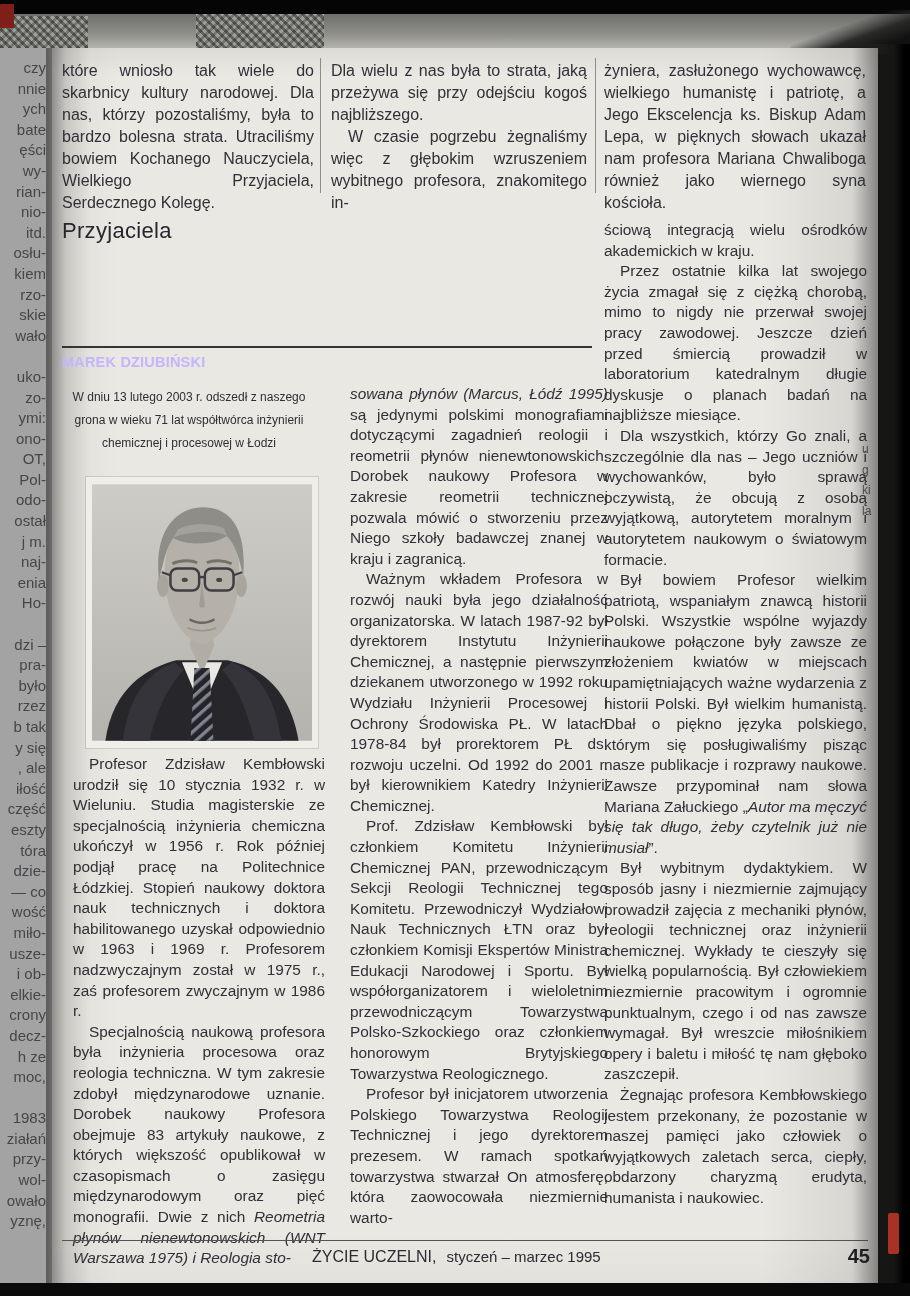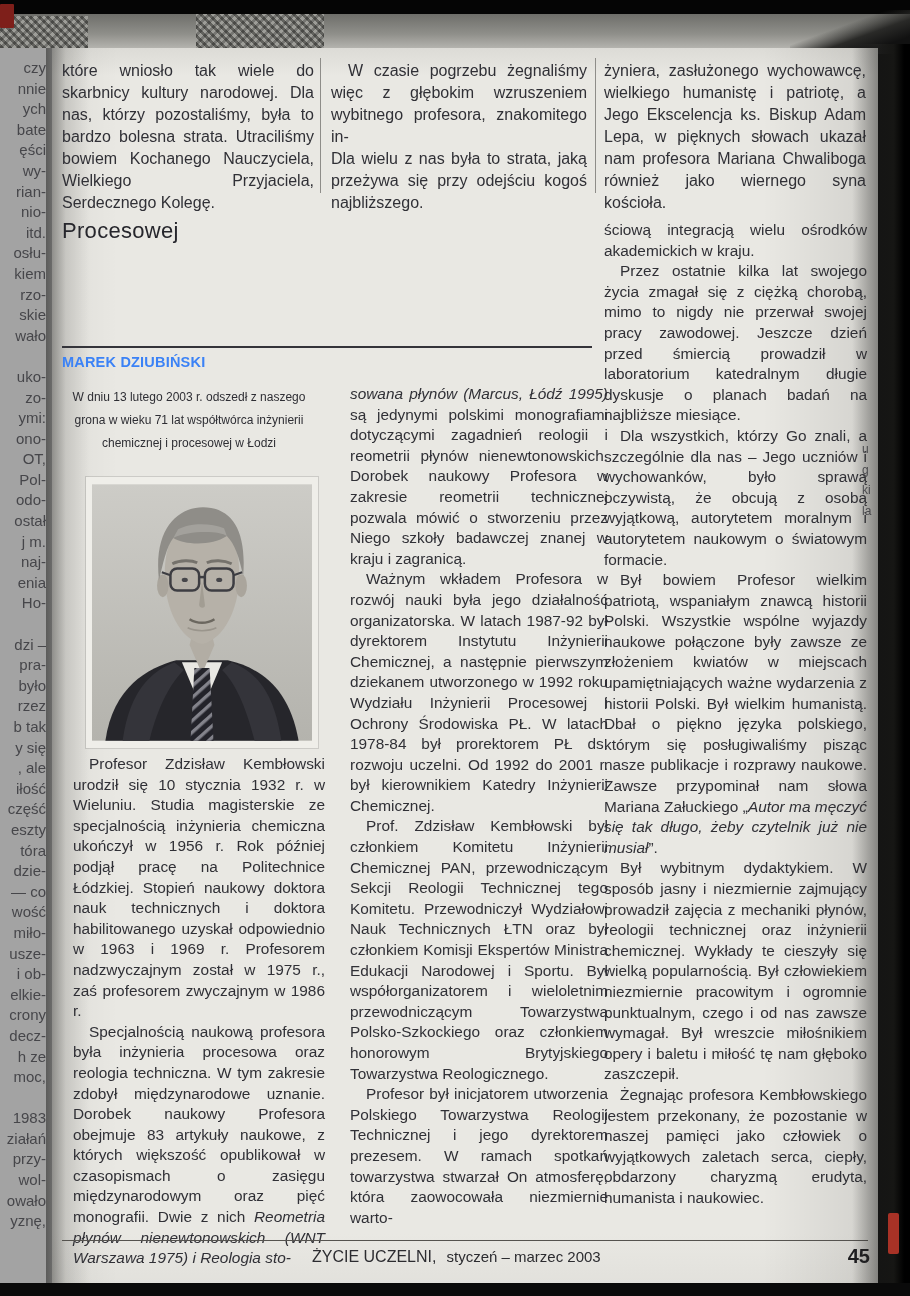--- a/index.html
+++ b/index.html
@@ -53,21 +53,21 @@
   .tcol .para.indent{text-indent:17px;}
   .bcol{position:absolute;color:#303036;font-size:15.4px;line-height:20.6px;text-align:justify;}
   .bcol .para{margin:0;}
   .bcol .para.indent{text-indent:16px;}
   .it{font-style:italic;}
 
   .kicker{position:absolute;left:62px;top:218px;font-size:22px;color:#26262c;letter-spacing:.3px;}
   .headline{position:absolute;left:62px;top:244px;width:530px;
     font-size:38px;line-height:44px;font-weight:bold;color:#1b1b1f;letter-spacing:-.4px;}
   .author{position:absolute;left:62px;top:354px;font-size:14.5px;font-weight:bold;
-    color:#3b82f6;letter-spacing:.2px;}
+    color:#c4b5fd;letter-spacing:.2px;}
   .lead{position:absolute;left:64px;top:386px;width:250px;text-align:center;
     font-size:12px;line-height:23px;color:#2e2e34;}
 
   
   .photo-frame{position:absolute;left:86px;top:477px;width:232px;height:271px;
     background:#efeee9;box-shadow:0 0 0 1px rgba(0,0,0,.12);padding:4px 6px;box-sizing:border-box;}
   .photo-frame svg{width:100%;height:100%;display:block;}
 
   
   .footer-rule{position:absolute;left:62px;top:1240px;width:806px;height:1px;background:#55534f;}
@@ -92,29 +92,29 @@
   <div class="left-strip">
     <div class="edge-lines"><div class="edge-line">czy</div><div class="edge-line">nnie</div><div class="edge-line">ych</div><div class="edge-line">bate</div><div class="edge-line">ęści</div><div class="edge-line">wy-</div><div class="edge-line">rian-</div><div class="edge-line">nio-</div><div class="edge-line">itd.</div><div class="edge-line">osłu-</div><div class="edge-line">kiem</div><div class="edge-line">rzo-</div><div class="edge-line">skie</div><div class="edge-line">wało</div><div class="edge-line">&nbsp;</div><div class="edge-line">uko-</div><div class="edge-line">zo-</div><div class="edge-line">ymi:</div><div class="edge-line">ono-</div><div class="edge-line">OT,</div><div class="edge-line">Pol-</div><div class="edge-line">odo-</div><div class="edge-line">ostał</div><div class="edge-line">j m.</div><div class="edge-line">naj-</div><div class="edge-line">enia</div><div class="edge-line">Ho-</div><div class="edge-line">&nbsp;</div><div class="edge-line">dzi –</div><div class="edge-line">pra-</div><div class="edge-line">było</div><div class="edge-line">rzez</div><div class="edge-line">b tak</div><div class="edge-line">y się</div><div class="edge-line">, ale</div><div class="edge-line">iłość</div><div class="edge-line">część</div><div class="edge-line">eszty</div><div class="edge-line">tóra</div><div class="edge-line">dzie-</div><div class="edge-line">— co</div><div class="edge-line">wość</div><div class="edge-line">miło-</div><div class="edge-line">usze-</div><div class="edge-line">i ob-</div><div class="edge-line">elkie-</div><div class="edge-line">crony</div><div class="edge-line">decz-</div><div class="edge-line">h ze</div><div class="edge-line">moc,</div><div class="edge-line">&nbsp;</div><div class="edge-line">1983</div><div class="edge-line">ziałań</div><div class="edge-line">przy-</div><div class="edge-line">wol-</div><div class="edge-line">owało</div><div class="edge-line">yznę,</div></div>
   </div>
   <div class="fold-shade"></div>
 
   <div class="tcol" style="left:62px;top:60px;width:252px;">
       <p class="para"><span>które wniosło tak wiele do skarbnicy kultury narodowej. Dla nas, którzy pozostaliśmy, była to bardzo bolesna strata. Utraciliśmy bowiem Kochanego Nauczyciela, Wielkiego Przyjaciela, Serdecznego Kolegę.</span></p>
     </div>
   <div class="col-rule" style="left:320px;top:58px;height:135px;"></div>
   <div class="tcol" style="left:331px;top:60px;width:256px;">
+      <p class="para"><span>Dla wielu z nas była to strata, jaką przeżywa się przy odejściu kogoś najbliższego.</span></p>
       <p class="para indent"><span>W czasie pogrzebu żegnaliśmy więc z głębokim wzruszeniem wybitnego profesora, znakomitego in-</span></p>
-      <p class="para"><span>Dla wielu z nas była to strata, jaką przeżywa się przy odejściu kogoś najbliższego.</span></p>
     </div>
   <div class="col-rule" style="left:595px;top:58px;height:135px;"></div>
   <div class="tcol" style="left:604px;top:60px;width:262px;">
       <p class="para"><span>żyniera, zasłużonego wychowawcę, wielkiego humanistę i patriotę, a Jego Ekscelencja ks. Biskup Adam Lepa, w pięknych słowach ukazał nam profesora Mariana Chwaliboga również jako wiernego syna kościoła.</span></p>
     </div>
 
-  <div class="kicker">Procesowej</div>
+  <div class="kicker">Przyjaciela</div>
   <div class="rule-h" style="left:62px;top:346px;width:530px;height:2px;"></div>
   <div class="author">MAREK DZIUBIŃSKI</div>
 
   <div class="lead">W dniu 13 lutego 2003 r. odszedł z naszego grona w wieku 71 lat współtwórca inżynierii chemicznej i procesowej w Łodzi</div>
 
   <div class="photo-frame">
     <svg viewBox="0 0 230 268" aria-hidden="true">
       <defs>
         <linearGradient id="pbg" x1="0" y1="0" x2="0" y2="1">
           <stop offset="0" stop-color="#cdccc7"></stop>
@@ -171,20 +171,20 @@
 
   <div class="right-edge-lines">
       <div class="edge-line">u</div>
       <div class="edge-line">g</div>
       <div class="edge-line">ki</div>
       <div class="edge-line">la</div>
     </div>
 
   <div class="footer-rule"></div>
   <div class="footer-text">
-    <span>ŻYCIE UCZELNI,</span><span class="footer-issue">styczeń – marzec 2003</span>
+    <span>ŻYCIE UCZELNI,</span><span class="footer-issue">styczeń – marzec 1995</span>
   </div>
   <div class="page-num">45</div>
 
   <div class="right-shade"></div>
   <div class="red-mark-right"></div>
   <div class="bottom-bar"></div>
 </div>
 
 </body></html>

